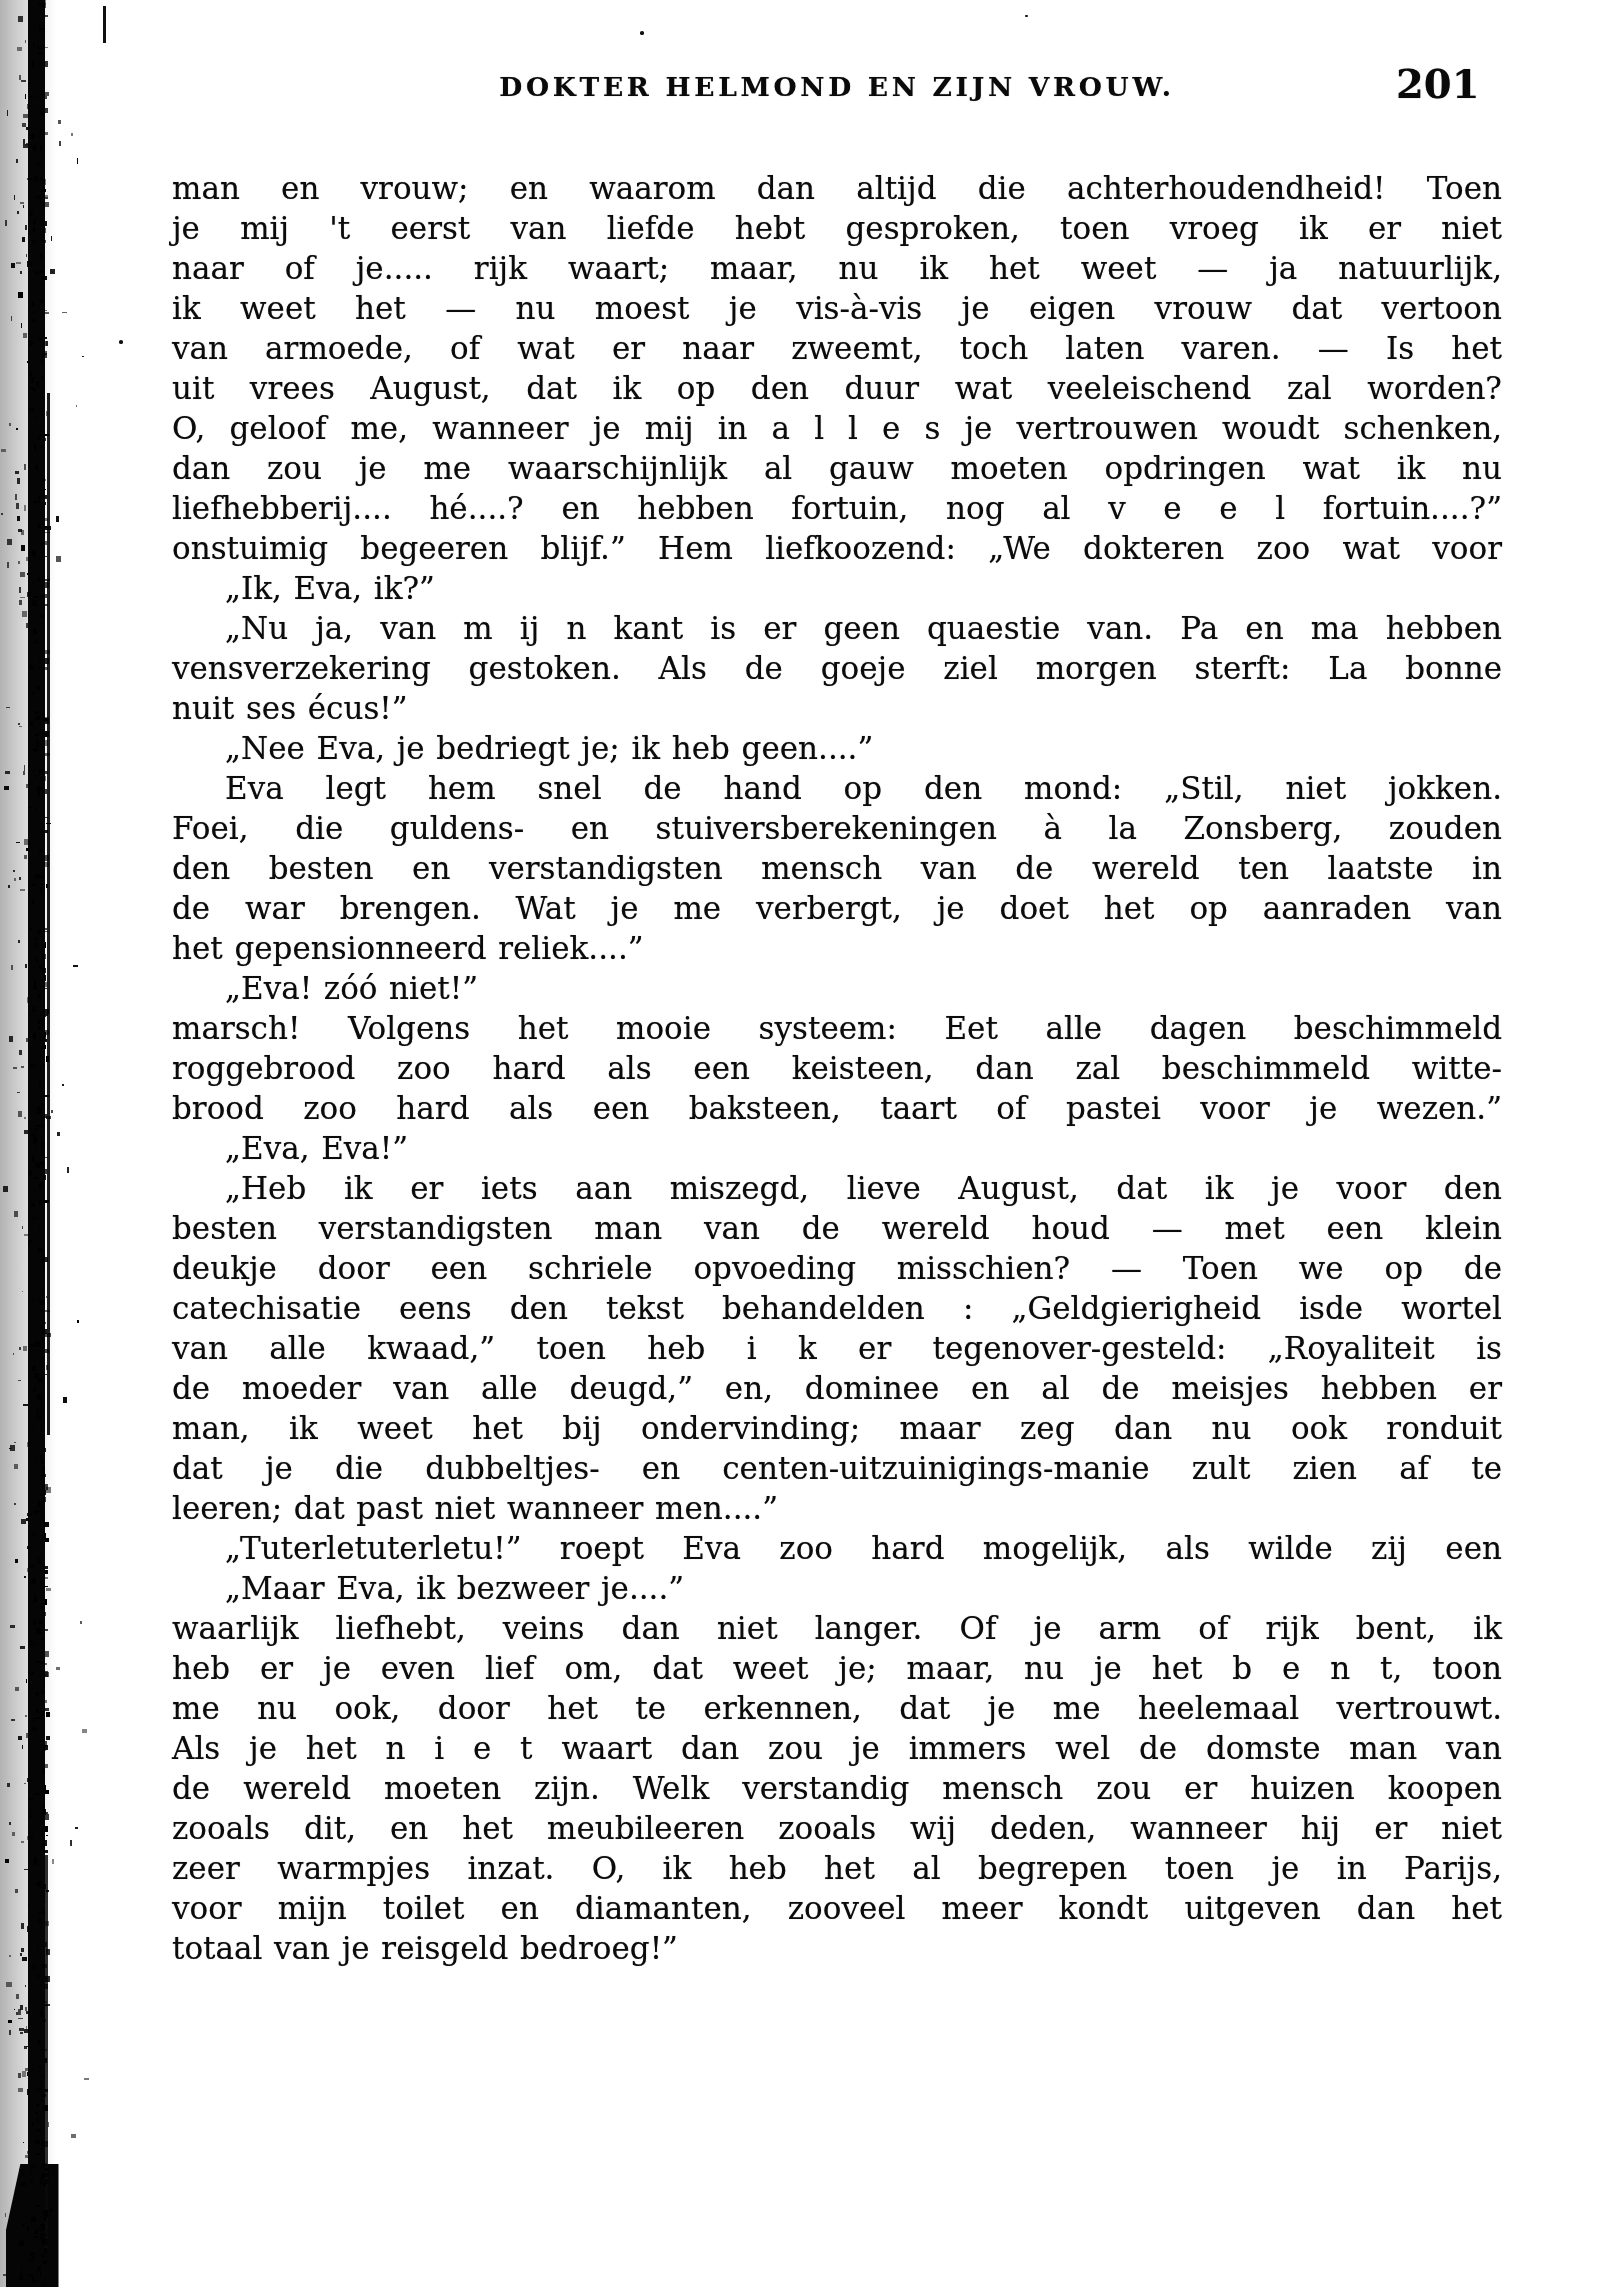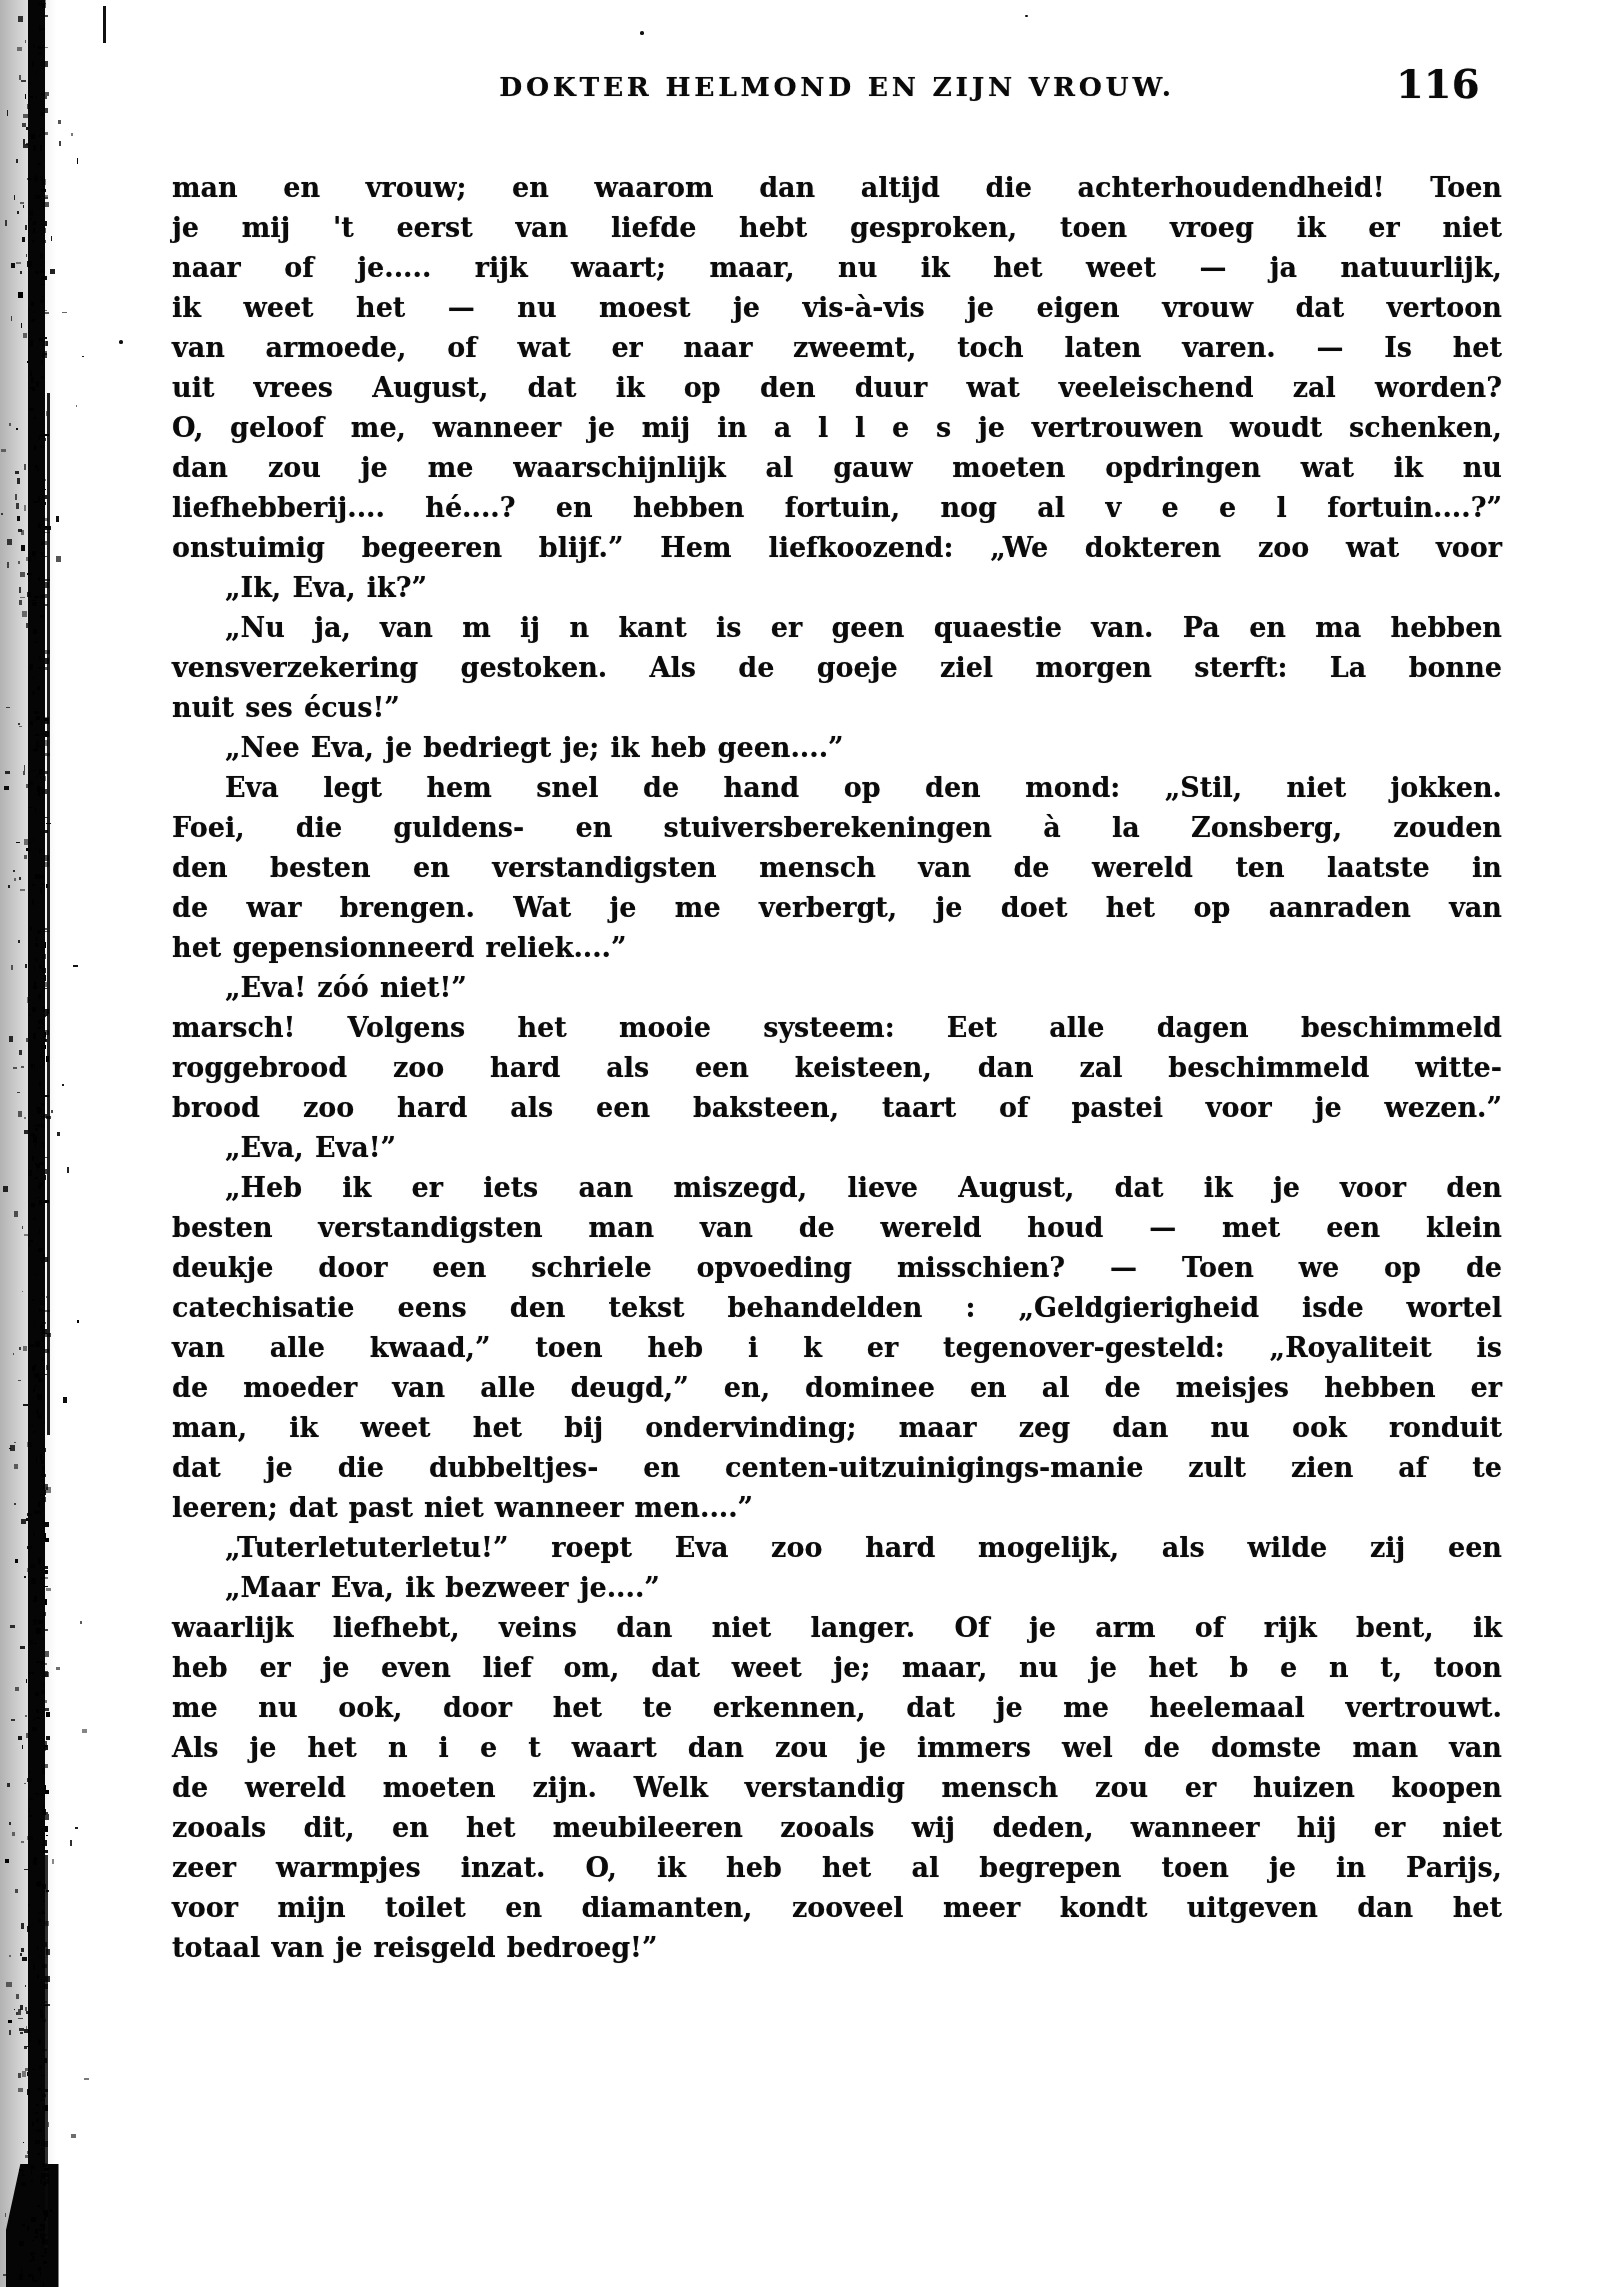--- a/index.html
+++ b/index.html
@@ -82,22 +82,22 @@
   }
 
   
   .text-block {
     position: absolute;
     left: 172px; top: 168px; width: 1330px;
   }
   .line {
     height: 40px;
     line-height: 40px;
-    font-size: 27px;
-    font-weight: bold;
+    font-size: 31px;
+    font-weight: normal;
     word-spacing: 1.8px;
     white-space: normal;
     text-shadow: 0 0 0.9px rgba(0,0,0,.45);
     overflow: visible;
   }
   .line.justify {
     text-align: justify;
     text-align-last: justify;
   }
   .line.nojustify {
@@ -818,21 +818,21 @@
       <div class="speck" style="left: 42px; top: 1750px; width: 3.9px; height: 1.3px; opacity: 0.49;"></div>
       <div class="speck" style="left: 45px; top: 532px; width: 4.8px; height: 1px; opacity: 0.52;"></div>
     </div>
 
   <div class="artifact art-tick"></div>
   <div class="artifact art-dot-1"></div>
   <div class="artifact art-dot-2"></div>
   <div class="artifact art-dot-3"></div>
 
   <div class="running-header">DOKTER HELMOND EN ZIJN VROUW.</div>
-  <div class="page-number">116</div>
+  <div class="page-number">201</div>
 
   <div class="text-block" id="text-block">
       <div class="line justify">man en vrouw; en waarom dan altijd die achterhoudendheid! Toen</div>
       <div class="line justify">je mij 't eerst van liefde hebt gesproken, toen vroeg ik er niet</div>
       <div class="line justify">naar of je..... rijk waart; maar, nu ik het weet — ja natuurlijk,</div>
       <div class="line justify">ik weet het — nu moest je vis-à-vis je eigen vrouw dat vertoon</div>
       <div class="line justify">van armoede, of wat er naar zweemt, toch laten varen. — Is het</div>
       <div class="line justify">uit vrees August, dat ik op den duur wat veeleischend zal worden?</div>
       <div class="line justify">O, geloof me, wanneer je mij in a l l e s je vertrouwen woudt schenken,</div>
       <div class="line justify">dan zou je me waarschijnlijk al gauw moeten opdringen wat ik nu</div>

